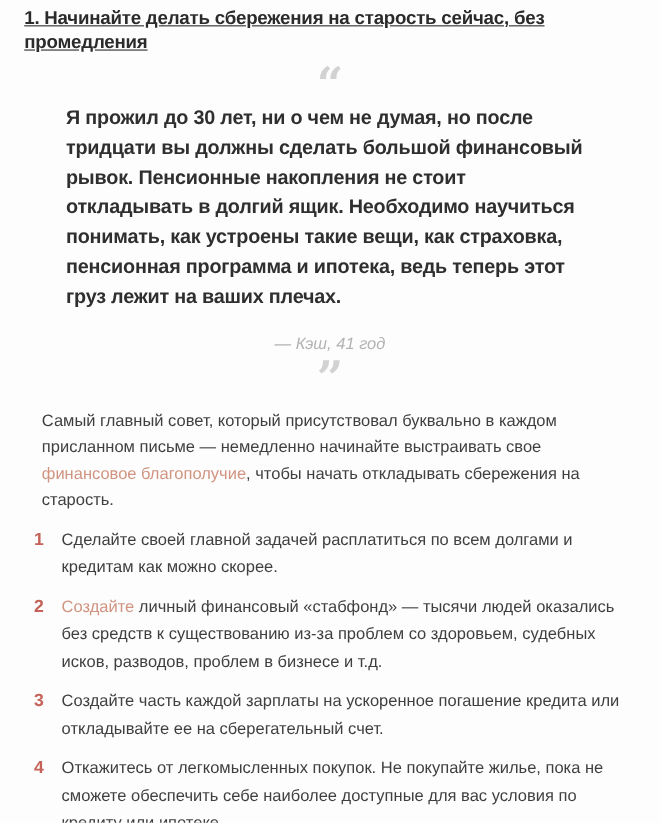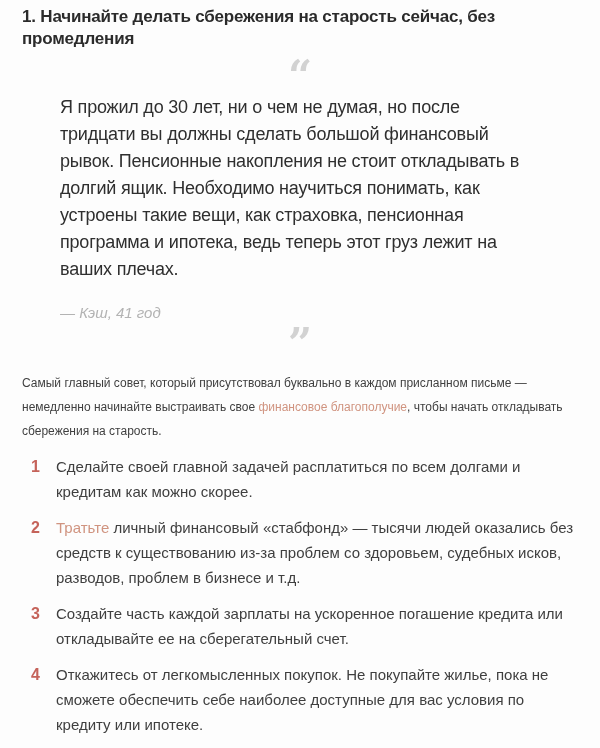--- a/index.html
+++ b/index.html
@@ -19,20 +19,21 @@
     box-sizing: border-box;
     width: 600px;
   }
   .article-title {
     margin: 2px 0 0 0;
     font-size: 17px;
     line-height: 1.3;
     font-weight: 700;
     color: #2b2b2b;
     letter-spacing: -0.2px;
+    text-decoration: underline;
   }
   .quote-block {
     margin: 0 18px;
   }
   .qmark {
     text-align: center;
     color: #d2d2d2;
     font-family: "DejaVu Serif", serif;
     font-weight: 700;
     font-size: 42px;
@@ -42,32 +43,34 @@
   }
   .qmark-open { margin-top: 10px; }
   .qmark-close { margin: 6px 0 4px 0; height: 30px; }
   .quote-text {
     margin: 8px 0 11px 0;
     padding: 0 20px;
     font-size: 18px;
     line-height: 27px;
     color: #2f2f2f;
     letter-spacing: -0.2px;
+    font-weight: bold;
   }
   .quote-cite {
     display: block;
     padding: 0 20px;
     margin-top: 21px;
     font-style: italic;
     font-size: 15px;
     color: #b3b3b3;
+    text-align: center;
   }
   .body-para {
-    margin: 14px 0 0 0;
-    font-size: 12px;
+    margin: 14px 0 0 16px;
+    font-size: 15px;
     line-height: 24px;
     color: #3f3f3f;
   }
   .list-intro {
     margin-top: 23px;
   }
   .actions {
     margin-top: 7px;
   }
   .action-row {
@@ -121,21 +124,21 @@
 
   <div class="actions">
 
     <div class="action-row">
       <div class="action-num">1</div>
       <div class="action-text"><a class="inline-link"></a><span>Сделайте своей главной задачей расплатиться по всем долгами и кредитам как можно скорее.</span></div>
     </div>
 
     <div class="action-row">
       <div class="action-num">2</div>
-      <div class="action-text"><a class="inline-link">Тратьте</a><span> личный финансовый «стабфонд» — тысячи людей оказались без средств к существованию из-за проблем со здоровьем, судебных исков, разводов, проблем в бизнесе и т.д.</span></div>
+      <div class="action-text"><a class="inline-link">Создайте</a><span> личный финансовый «стабфонд» — тысячи людей оказались без средств к существованию из-за проблем со здоровьем, судебных исков, разводов, проблем в бизнесе и т.д.</span></div>
     </div>
 
     <div class="action-row">
       <div class="action-num">3</div>
       <div class="action-text"><a class="inline-link"></a><span>Создайте часть каждой зарплаты на ускоренное погашение кредита или откладывайте ее на сберегательный счет.</span></div>
     </div>
 
     <div class="action-row">
       <div class="action-num">4</div>
       <div class="action-text"><a class="inline-link"></a><span>Откажитесь от легкомысленных покупок. Не покупайте жилье, пока не сможете обеспечить себе наиболее доступные для вас условия по кредиту или ипотеке.</span></div>

